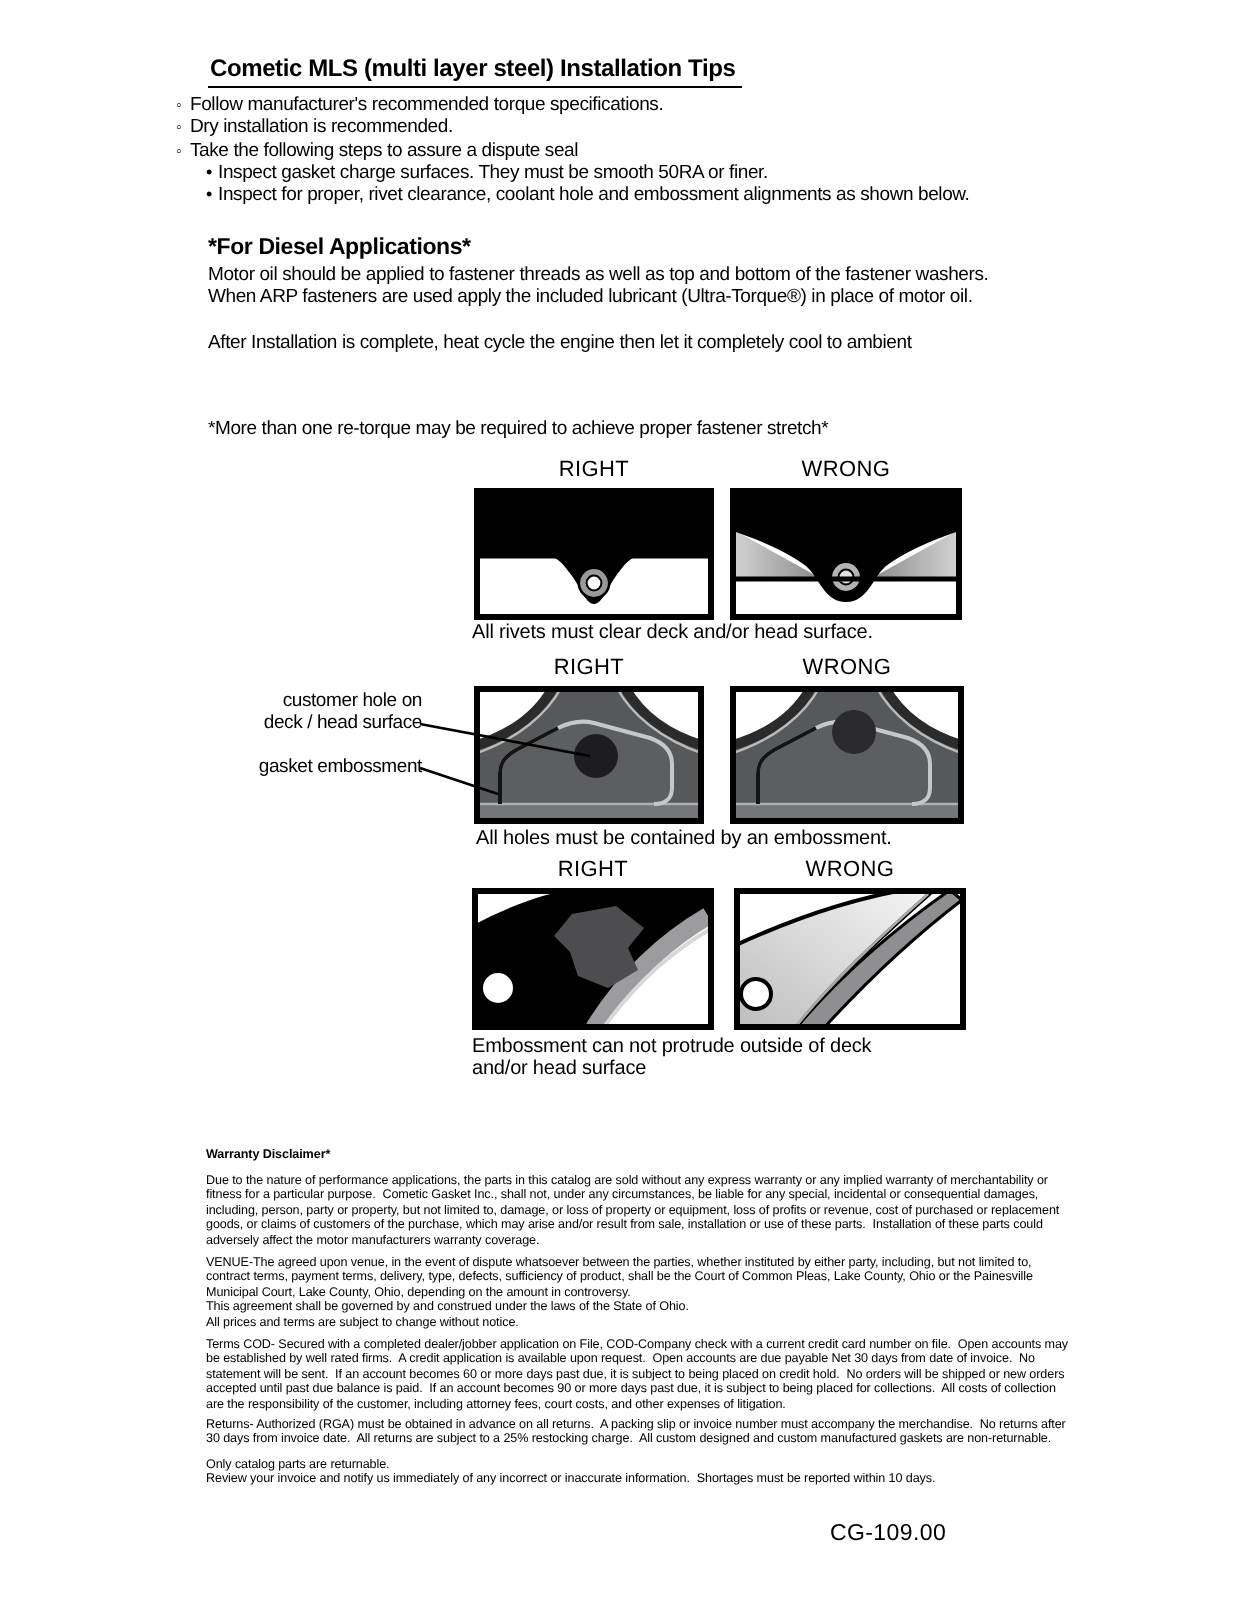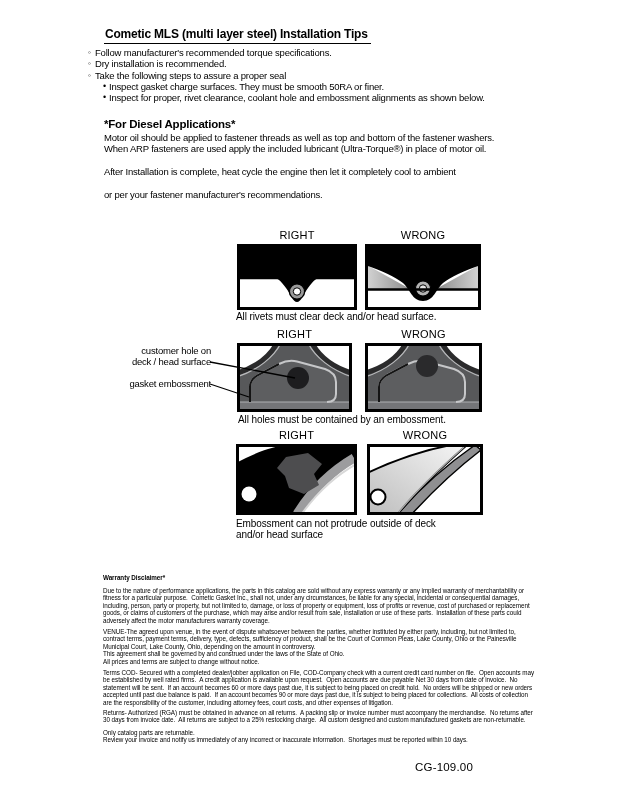--- a/index.html
+++ b/index.html
@@ -33,39 +33,39 @@
     <div class="brow">
         <span class="bm">◦</span>
         <span>Follow manufacturer's recommended torque specifications.</span>
       </div>
     <div class="brow">
         <span class="bm">◦</span>
         <span>Dry installation is recommended.</span>
       </div>
     <div class="brow">
         <span class="bm">◦</span>
-        <span>Take the following steps to assure a proper seal</span>
+        <span>Take the following steps to assure a dispute seal</span>
       </div>
   </div>
   <div class="abs body-txt" style="left:103px;top:81px;width:440px">
     <div class="brow">
         <span class="sbm">•</span>
         <span>Inspect gasket charge surfaces.  They must be smooth 50RA or finer.</span>
       </div>
     <div class="brow">
         <span class="sbm">•</span>
         <span>Inspect for proper, rivet clearance, coolant hole and embossment alignments as shown below.</span>
       </div>
   </div>
 
   <div class="h2" style="left:104px;top:118px">*For Diesel Applications*</div>
   <div class="line body-txt" style="left:104px;top:132px">Motor oil should be applied to fastener threads as well as top and bottom of the fastener washers.</div>
   <div class="line body-txt" style="left:104px;top:143.4px">When ARP fasteners are used apply the included lubricant (Ultra-Torque®) in place of motor oil.</div>
   <div class="line body-txt" style="left:104px;top:166px">After Installation is complete, heat cycle the engine then let it completely cool to ambient</div>
-  <div class="line body-txt" style="left:104px;top:188.8px">or per your fastener manufacturer's recommendations.</div>
+  <div class="line body-txt" style="left:104px;top:209px">*More than one re-torque may be required to achieve proper fastener stretch*</div>
 
   <div class="figlabel" style="left:237px;top:229px;width:120px">RIGHT</div>
   <div class="figlabel" style="left:365px;top:229px;width:116px">WRONG</div>
 
   <svg class="abs" style="left:237px;top:244px" width="120" height="66" viewBox="0 0 120 66">
     <rect x="0" y="0" width="120" height="66" fill="#ffffff"></rect>
     <path d="M3,27 L36,33 L3,33 Z" fill="#a2a2a2"></path>
     <path d="M117,27 L84,33 L117,33 Z" fill="#a2a2a2"></path>
     <line x1="0" y1="34" x2="120" y2="34" stroke="#000" stroke-width="2.4"></line>
     <path d="M0,0 H120 V33 H90 C79,33 77,36 71,44 C66,51 64,58 60,58 C56,58 54,51 49,44 C43,36 41,33 30,33 H0 Z" fill="#000"></path>

